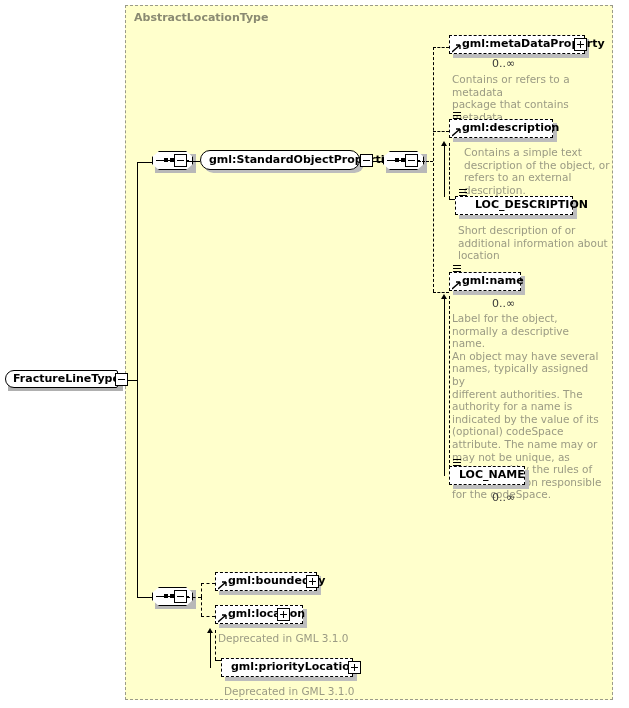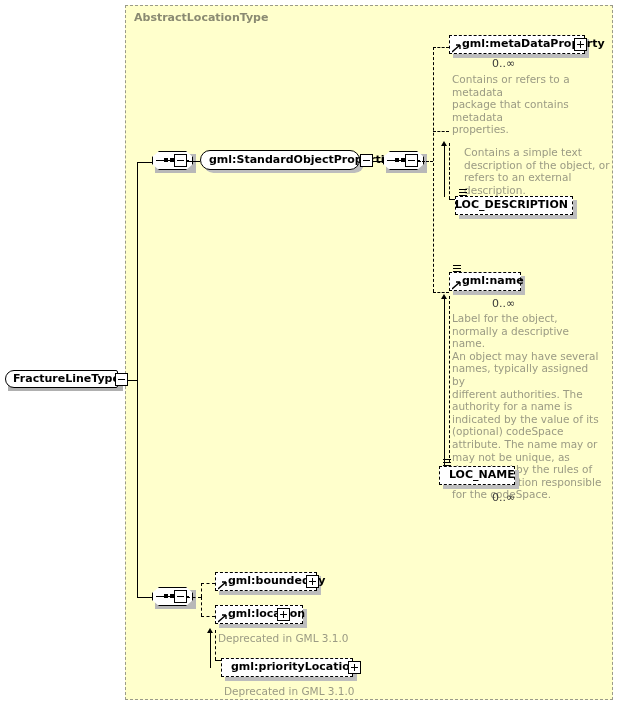--- a/index.html
+++ b/index.html
@@ -191,42 +191,60 @@
         </svg>
     </div>
     <div class="lb" style="top:2px;left:13px;">gml:metaDataProperty</div>
   </div>
   <div class="sqminus sqplus" style="left:574px;top:38px;"></div>
   <div class="card" style="left:492px;top:57px;">0..∞</div>
   <div class="anno" style="left:452px;top:73px;width:150px;">Contains or refers to a metadata
 package that contains metadata
 properties.</div>
 
+  <div class="gbox elem" style="left:449px;top:119px;width:112px;height:24px;">
+    <div class="sh" style="width:104px;height:19px;"></div>
+    <div class="bd" style="width:104px;height:19px;"></div>
+    <div class="seqglyph" style="left:4px;top:-7px;">
+      <i style="top:0;"></i>
+        <i style="top:3px;"></i>
+        <i style="top:6px;"></i>
+    </div>
+    <div class="arrowg">
+      <svg width="9" height="9" viewBox="0 0 9 9">
+          <path d="M0 8 L8 1 M8 1 L4 1 M8 1 L8 5" stroke="#000" stroke-width="1.4" fill="none"></path>
+        </svg>
+    </div>
+    <div class="lb" style="top:2px;left:13px;">gml:description</div>
+  </div>
   <div class="anno" style="left:452px;top:146px;width:150px;margin-left:12px;">Contains a simple text
 description of the object, or
 refers to an external
 description.</div>
 
   <div class="subg" style="left:441px;top:141px;height:56px;">
     <div class="head"></div>
     <div class="stem" style="height:52px;"></div>
   </div>
   <div class="dsh-v" style="left:449px;top:143px;height:56px;"></div>
   <div class="dsh-h" style="left:449px;top:199px;width:6px;"></div>
 
   <div class="gbox elem" style="left:455px;top:196px;width:126px;height:24px;">
     <div class="sh" style="width:118px;height:19px;"></div>
     <div class="bd" style="width:118px;height:19px;"></div>
     <div class="seqglyph" style="left:4px;top:-7px;">
       <i style="top:0;"></i>
         <i style="top:3px;"></i>
         <i style="top:6px;"></i>
     </div>
-    <div class="lb" style="top:2px;left:0;">LOC_DESCRIPTION</div>
-  </div>
+    <div class="lb" style="top:2px;left:20px;">LOC_DESCRIPTION</div>
+  </div>
+  <div class="anno" style="left:458px;top:224px;width:150px;">Short description of or
+additional information about
+location</div>
 
   <div class="gbox elem" style="left:449px;top:272px;width:80px;height:24px;text-decoration:underline;">
     <div class="sh" style="width:72px;height:19px;"></div>
     <div class="bd" style="width:72px;height:19px;"></div>
     <div class="seqglyph" style="left:4px;top:-7px;">
       <i style="top:0;"></i>
         <i style="top:3px;"></i>
         <i style="top:6px;"></i>
     </div>
     <div class="arrowg">
@@ -251,21 +269,21 @@
 the organization responsible
 for the codeSpace.</div>
 
   <div class="subg" style="left:441px;top:294px;height:180px;">
     <div class="head"></div>
     <div class="stem" style="height:178px;"></div>
   </div>
   <div class="dsh-v" style="left:449px;top:296px;height:172px;"></div>
   <div class="dsh-h" style="left:449px;top:468px;width:6px;"></div>
 
-  <div class="gbox elem" style="left:439px;top:466px;width:84px;height:24px;text-decoration:underline;">
+  <div class="gbox elem" style="left:449px;top:466px;width:84px;height:24px;text-decoration:underline;">
     <div class="sh" style="width:76px;height:19px;"></div>
     <div class="bd" style="width:76px;height:19px;"></div>
     <div class="seqglyph" style="left:4px;top:-7px;">
       <i style="top:0;"></i>
         <i style="top:3px;"></i>
         <i style="top:6px;"></i>
     </div>
     <div class="lb" style="top:2px;left:10px;">LOC_NAME</div>
   </div>
   <div class="card" style="left:492px;top:491px;">0..∞</div>

